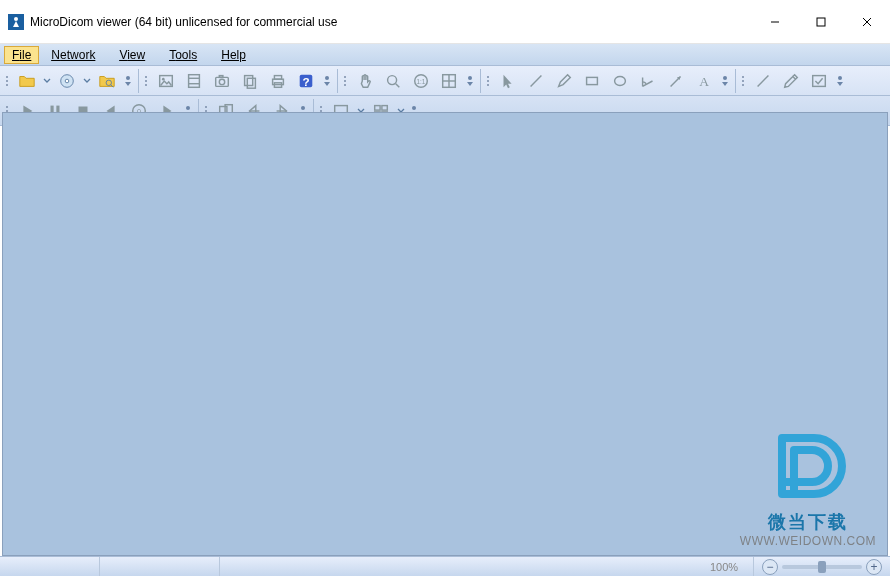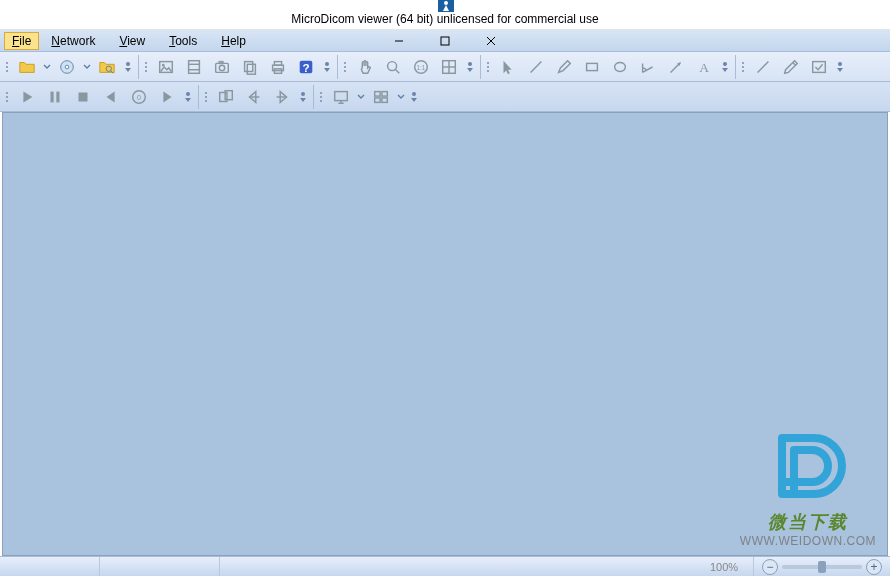--- a/index.html
+++ b/index.html
@@ -1,27 +1,27 @@
 <!DOCTYPE html>
 <html><head>
 <meta charset="utf-8">
 <style>
 * { box-sizing: border-box; margin: 0; padding: 0; }
 body { font-family: "Segoe UI", Tahoma, sans-serif; font-size: 12px; background: #fff; width: 890px; height: 576px; overflow: hidden; position: relative; }
 
 
-.titlebar { height: 30px; background: #fff; display: flex; align-items: center; border-bottom: 1px solid #e5e5e5; flex-direction: column; }
+.titlebar { height: 44px; background: #fff; display: flex; align-items: center; border-bottom: 1px solid #e5e5e5; }
 .titlebar .app-icon { width: 16px; height: 16px; margin: 0 6px 0 8px; background: #1a5fa0; display: flex; align-items: center; justify-content: center; }
 .titlebar .app-icon svg { display: block; }
 .titlebar .title-text { flex: 1; font-size: 12px; color: #000; }
 .titlebar .win-btns { display: flex; }
 .titlebar .win-btn { width: 46px; height: 30px; display: flex; align-items: center; justify-content: center; cursor: pointer; }
 
 
-.menubar { height: 22px; background: linear-gradient(#d8e5f5, #c3d6ed); display: flex; align-items: center; padding-left: 4px; border-bottom: 1px solid #a9bcd6; }
+.menubar { height: 22px; background: linear-gradient(#d8e5f5, #c3d6ed); display: flex; align-items: center; padding-left: 4px; border-bottom: 1px solid #a9bcd6; text-decoration: underline; }
 .menubar .menu-item { padding: 2px 12px; font-size: 12px; color: #000; cursor: pointer; }
 .menubar .menu-item.active { background: #fbe38e; border: 1px solid #d9a93b; padding: 1px 7px; }
 .menubar .menu-item .ul { text-decoration: underline; }
 
 
 .toolbars { background: linear-gradient(#e7eefb, #c6d7ee); }
 .toolbar-row { height: 30px; display: flex; align-items: center; border-bottom: 1px solid #a9bcd6; padding: 2px 4px; gap: 2px; }
 .tb-grip { width: 6px; height: 24px; display: flex; flex-direction: column; justify-content: center; gap: 2px; margin-right: 2px; }
 .tb-grip span { width: 2px; height: 2px; background: #7a8ca8; border-radius: 1px; margin-left: 2px; }
 .tb-divider { width: 1px; height: 24px; background: #a9bcd6; margin: 0 2px; }
@@ -41,21 +41,21 @@
 .statusbar .sb-spacer { flex: 1; }
 .statusbar .zoom-pct { width: 50px; text-align: right; padding-right: 12px; color: #888; }
 .statusbar .zoom-ctrl { display: flex; align-items: center; gap: 4px; padding: 0 8px; }
 .statusbar .zoom-btn { width: 16px; height: 16px; border-radius: 50%; border: 1px solid #8aa0bc; display: flex; align-items: center; justify-content: center; cursor: pointer; background: #dce7f5; font-size: 12px; line-height: 1; color: #52688a; }
 .statusbar .zoom-slider { width: 80px; height: 4px; background: #b8c8dd; position: relative; border-radius: 2px; }
 .statusbar .zoom-slider .thumb { position: absolute; left: 50%; top: -4px; width: 8px; height: 12px; background: #8aa0bc; border-radius: 2px; transform: translateX(-50%); }
 
 
 .watermark { position: absolute; right: 14px; bottom: 28px; text-align: center; opacity: 0.85; pointer-events: none; }
 .watermark svg { display: block; margin: 0 auto 4px; }
-.watermark .wm-text { font-size: 18px; font-weight: bold; color: #4d7c0f; letter-spacing: 2px; font-style: italic; }
+.watermark .wm-text { font-size: 18px; font-weight: bold; color: #0369a1; letter-spacing: 2px; }
 .watermark .wm-url { font-size: 12px; color: #777; letter-spacing: 0.5px; }
 
 
 .ico { stroke: #88989f; stroke-width: 1.6; fill: none; }
 .ico-fill { fill: #88989f; }
 </style>
 </head>
 <body>
 
 <div class="titlebar">

